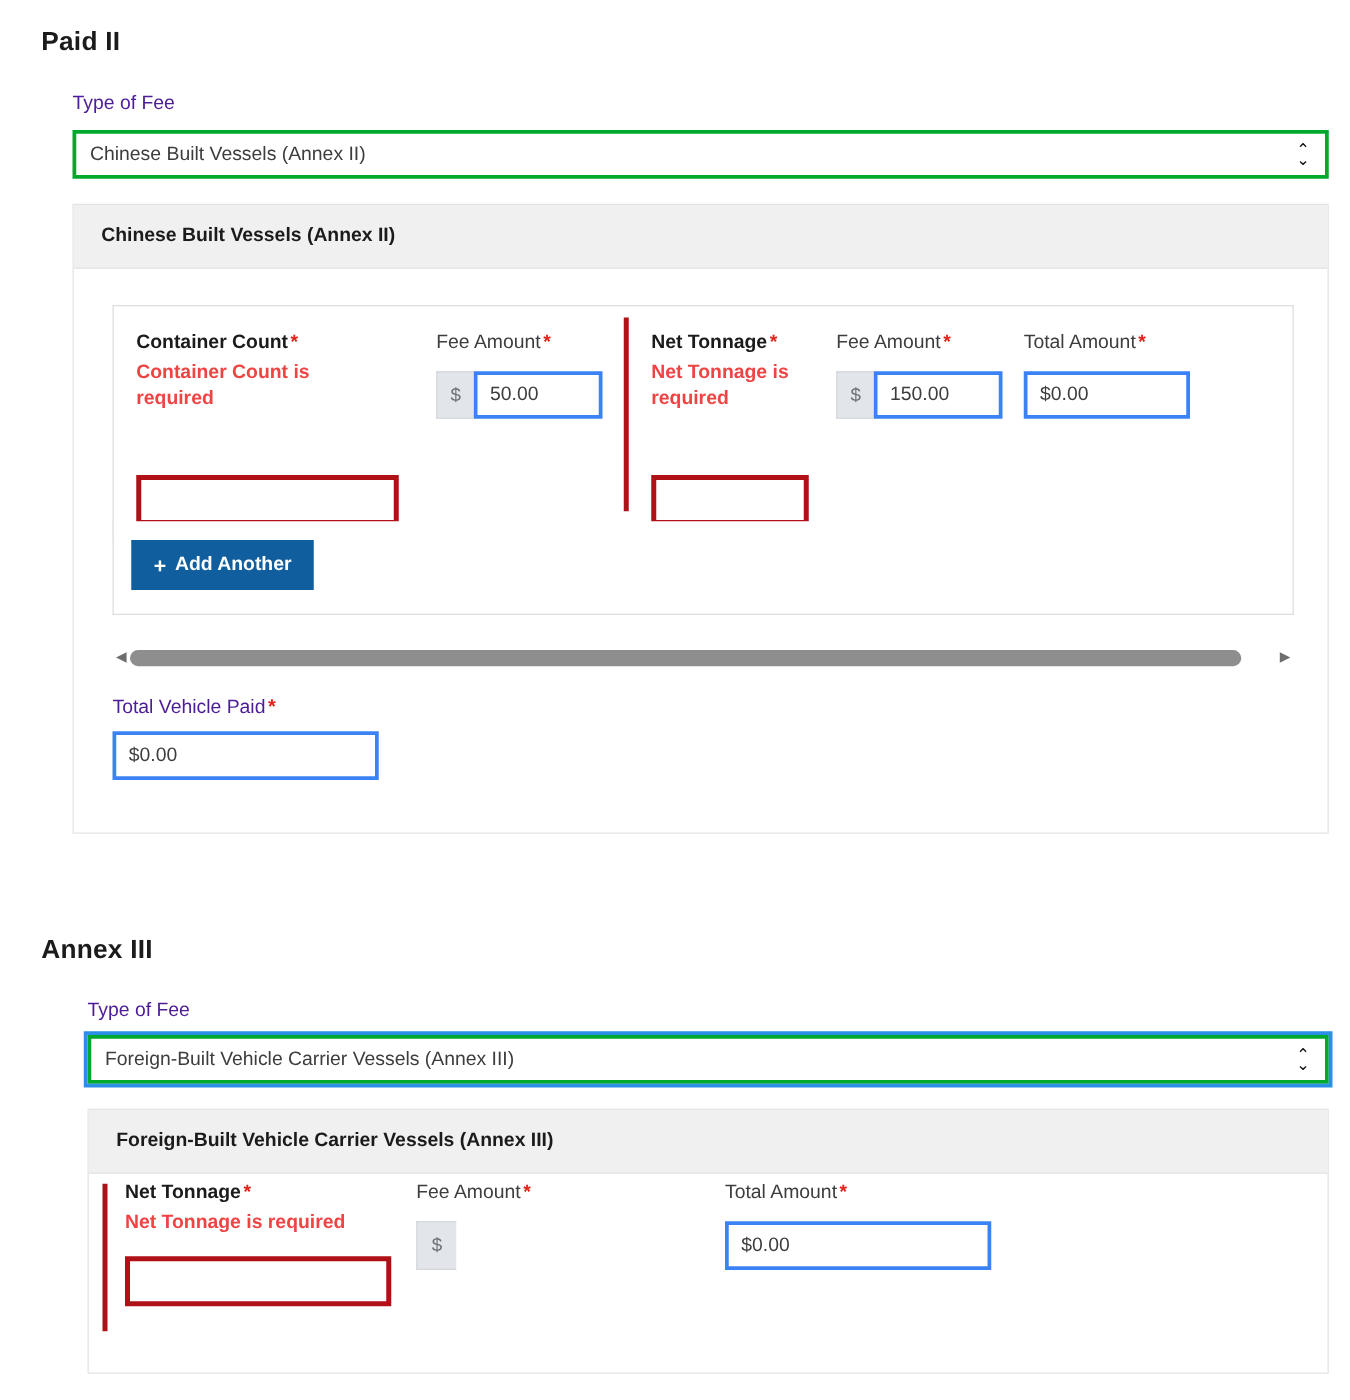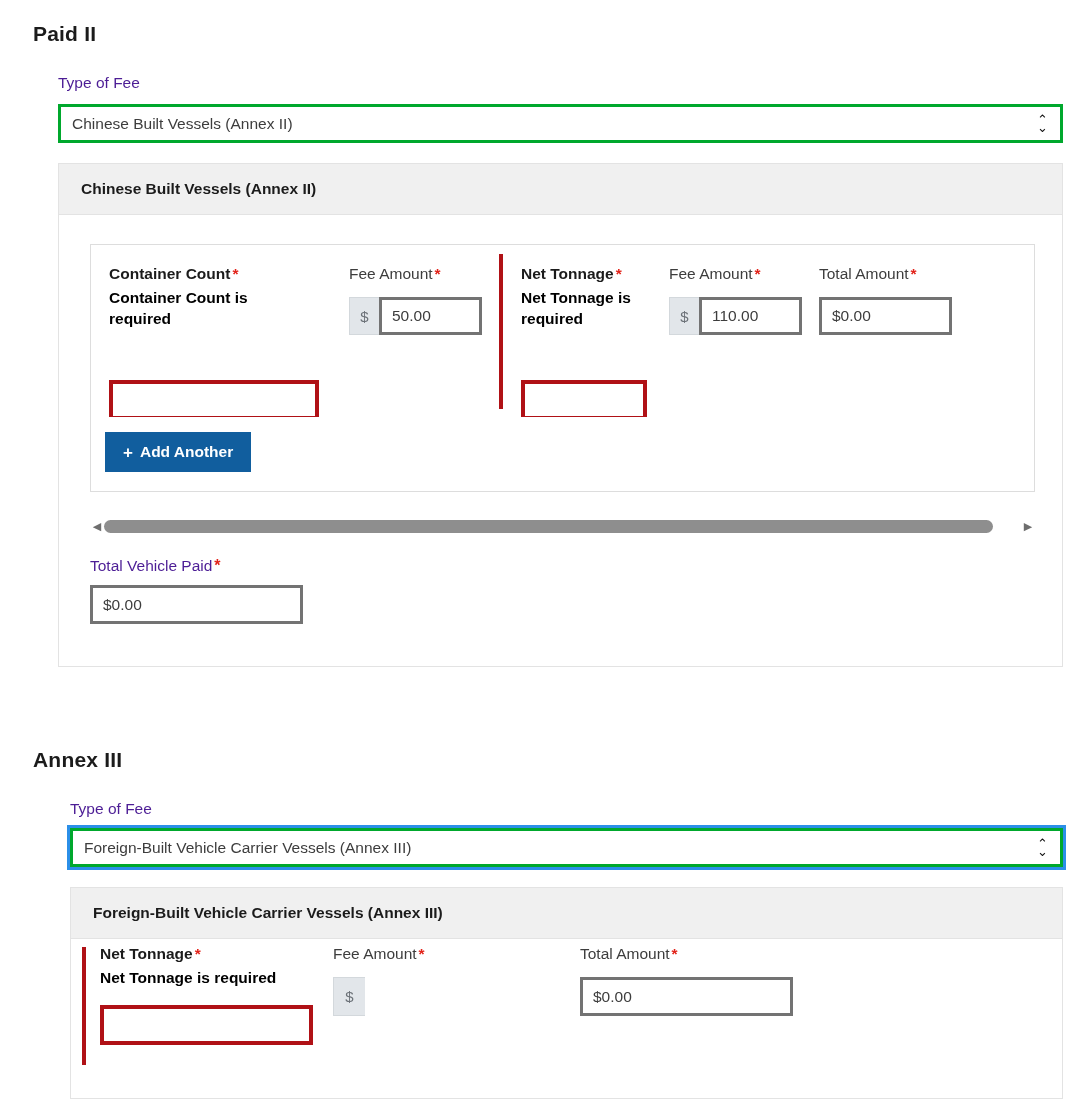--- a/index.html
+++ b/index.html
@@ -86,40 +86,40 @@
   .cell { position: absolute; top: 0; }
   .cell .hdr {
     font-size: 15.5px;
     color: #3d3d3d;
     white-space: nowrap;
   }
   .cell .hdr.bold { font-weight: bold; color: #1b1b1b; }
   .err-msg {
     font-size: 15.5px;
     font-weight: bold;
-    color: #000000;
+    color: #ef4444;
     line-height: 1.35;
     margin-top: 5px;
   }
   .red-accent {
     position: absolute;
     width: 4px;
     background: #b01116;
   }
 
   
   .inp {
     background: #ffffff;
     font-size: 15.5px;
     color: #3d3d3d;
     display: flex;
     align-items: center;
     padding: 0 10px;
   }
-  .inp.green { border: 3px solid #737373; }
+  .inp.green { border: 3px solid #3b82f6; }
   .inp.error { border: 4px solid #b01116; }
 
   .prefix-group { display: flex; align-items: stretch; }
   .prefix {
     background: #e2e6ea;
     border: 1px solid #d3d8dc;
     border-right: none;
     display: flex; align-items: center; justify-content: center;
     font-size: 15px;
     color: #6b7177;
@@ -226,21 +226,21 @@
           <div class="inp error" style="position:absolute; left:0px; top:115px; width:126px; height:40px;"></div>
         </div>
       </div>
 
       <div class="cell" style="left:578px; top:20px; width:170px;">
         <div class="hdr">
           <span>Fee Amount</span><span class="req-star">*</span>
         </div>
         <div class="prefix-group" style="position:absolute; left:0px; top:32px; height:38px;">
           <div class="prefix">$</div>
-          <div class="inp green" style="width:103px;">110.00</div>
+          <div class="inp green" style="width:103px;">150.00</div>
         </div>
       </div>
 
       <div class="cell" style="left:728px; top:20px; width:190px;">
         <div class="hdr">
           <span>Total Amount</span><span class="req-star">*</span>
         </div>
         <div class="inp green" style="position:absolute; left:0px; top:32px; width:133px; height:38px;">$0.00</div>
       </div>
 

